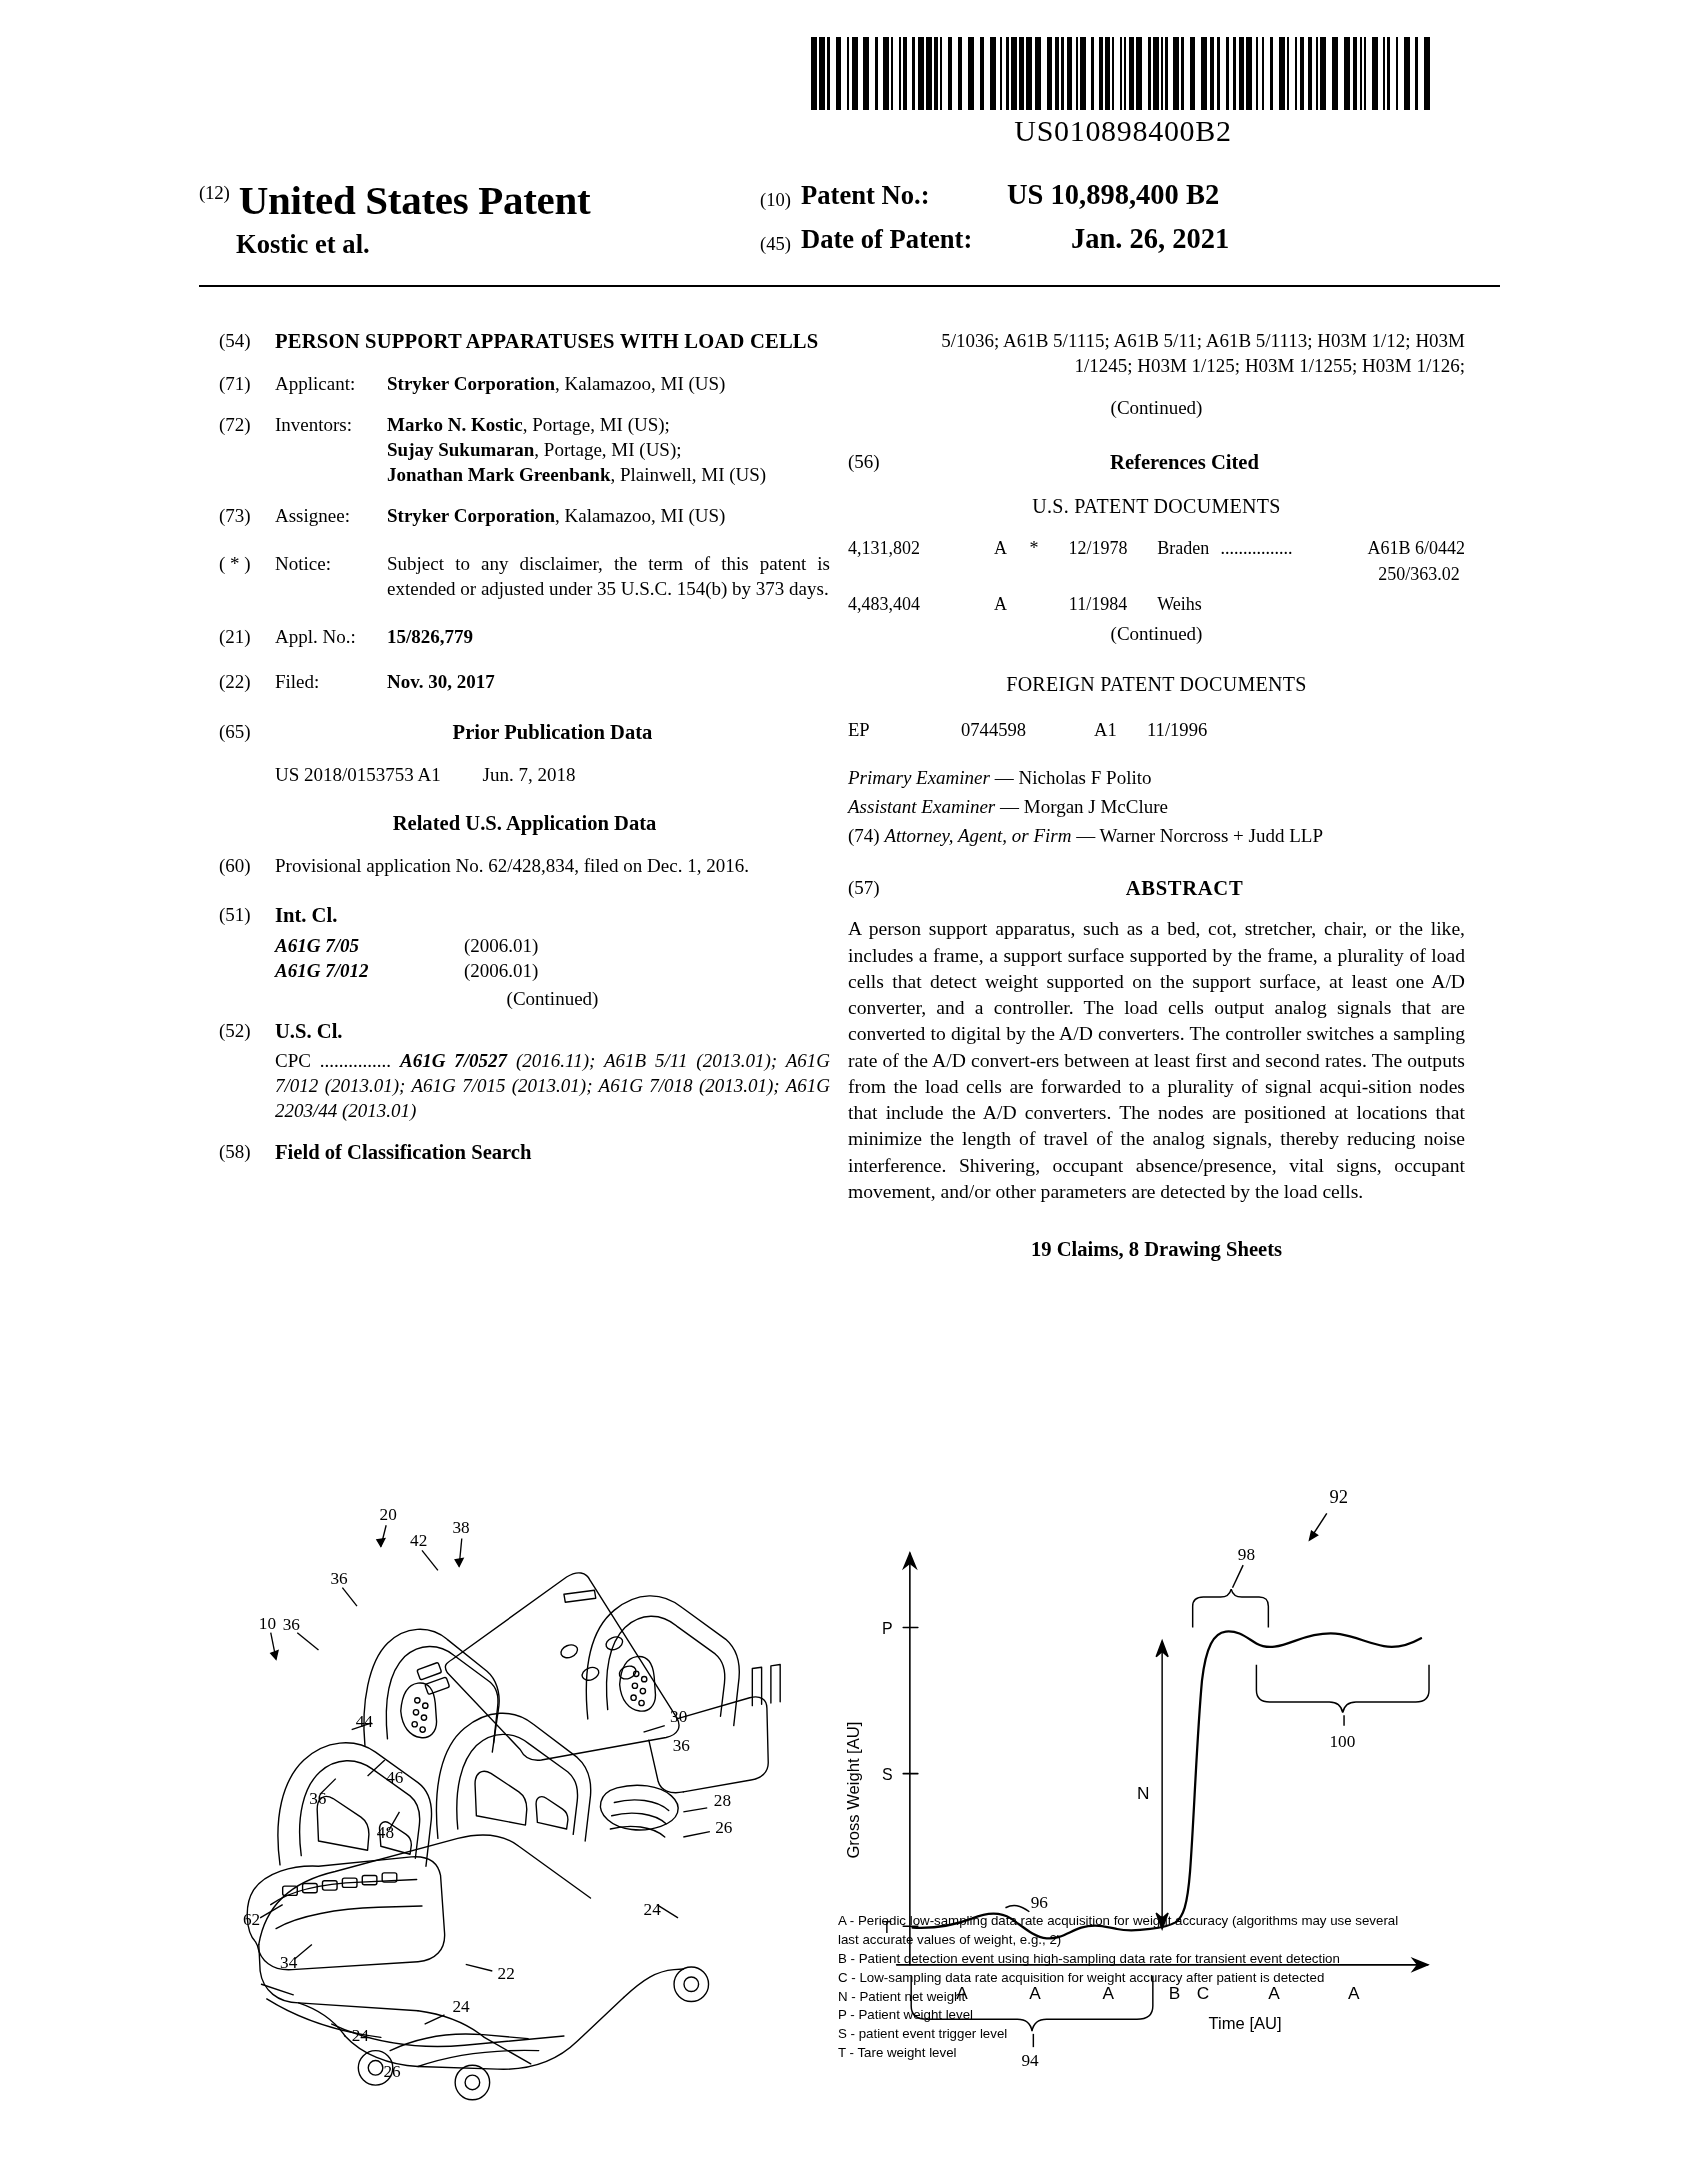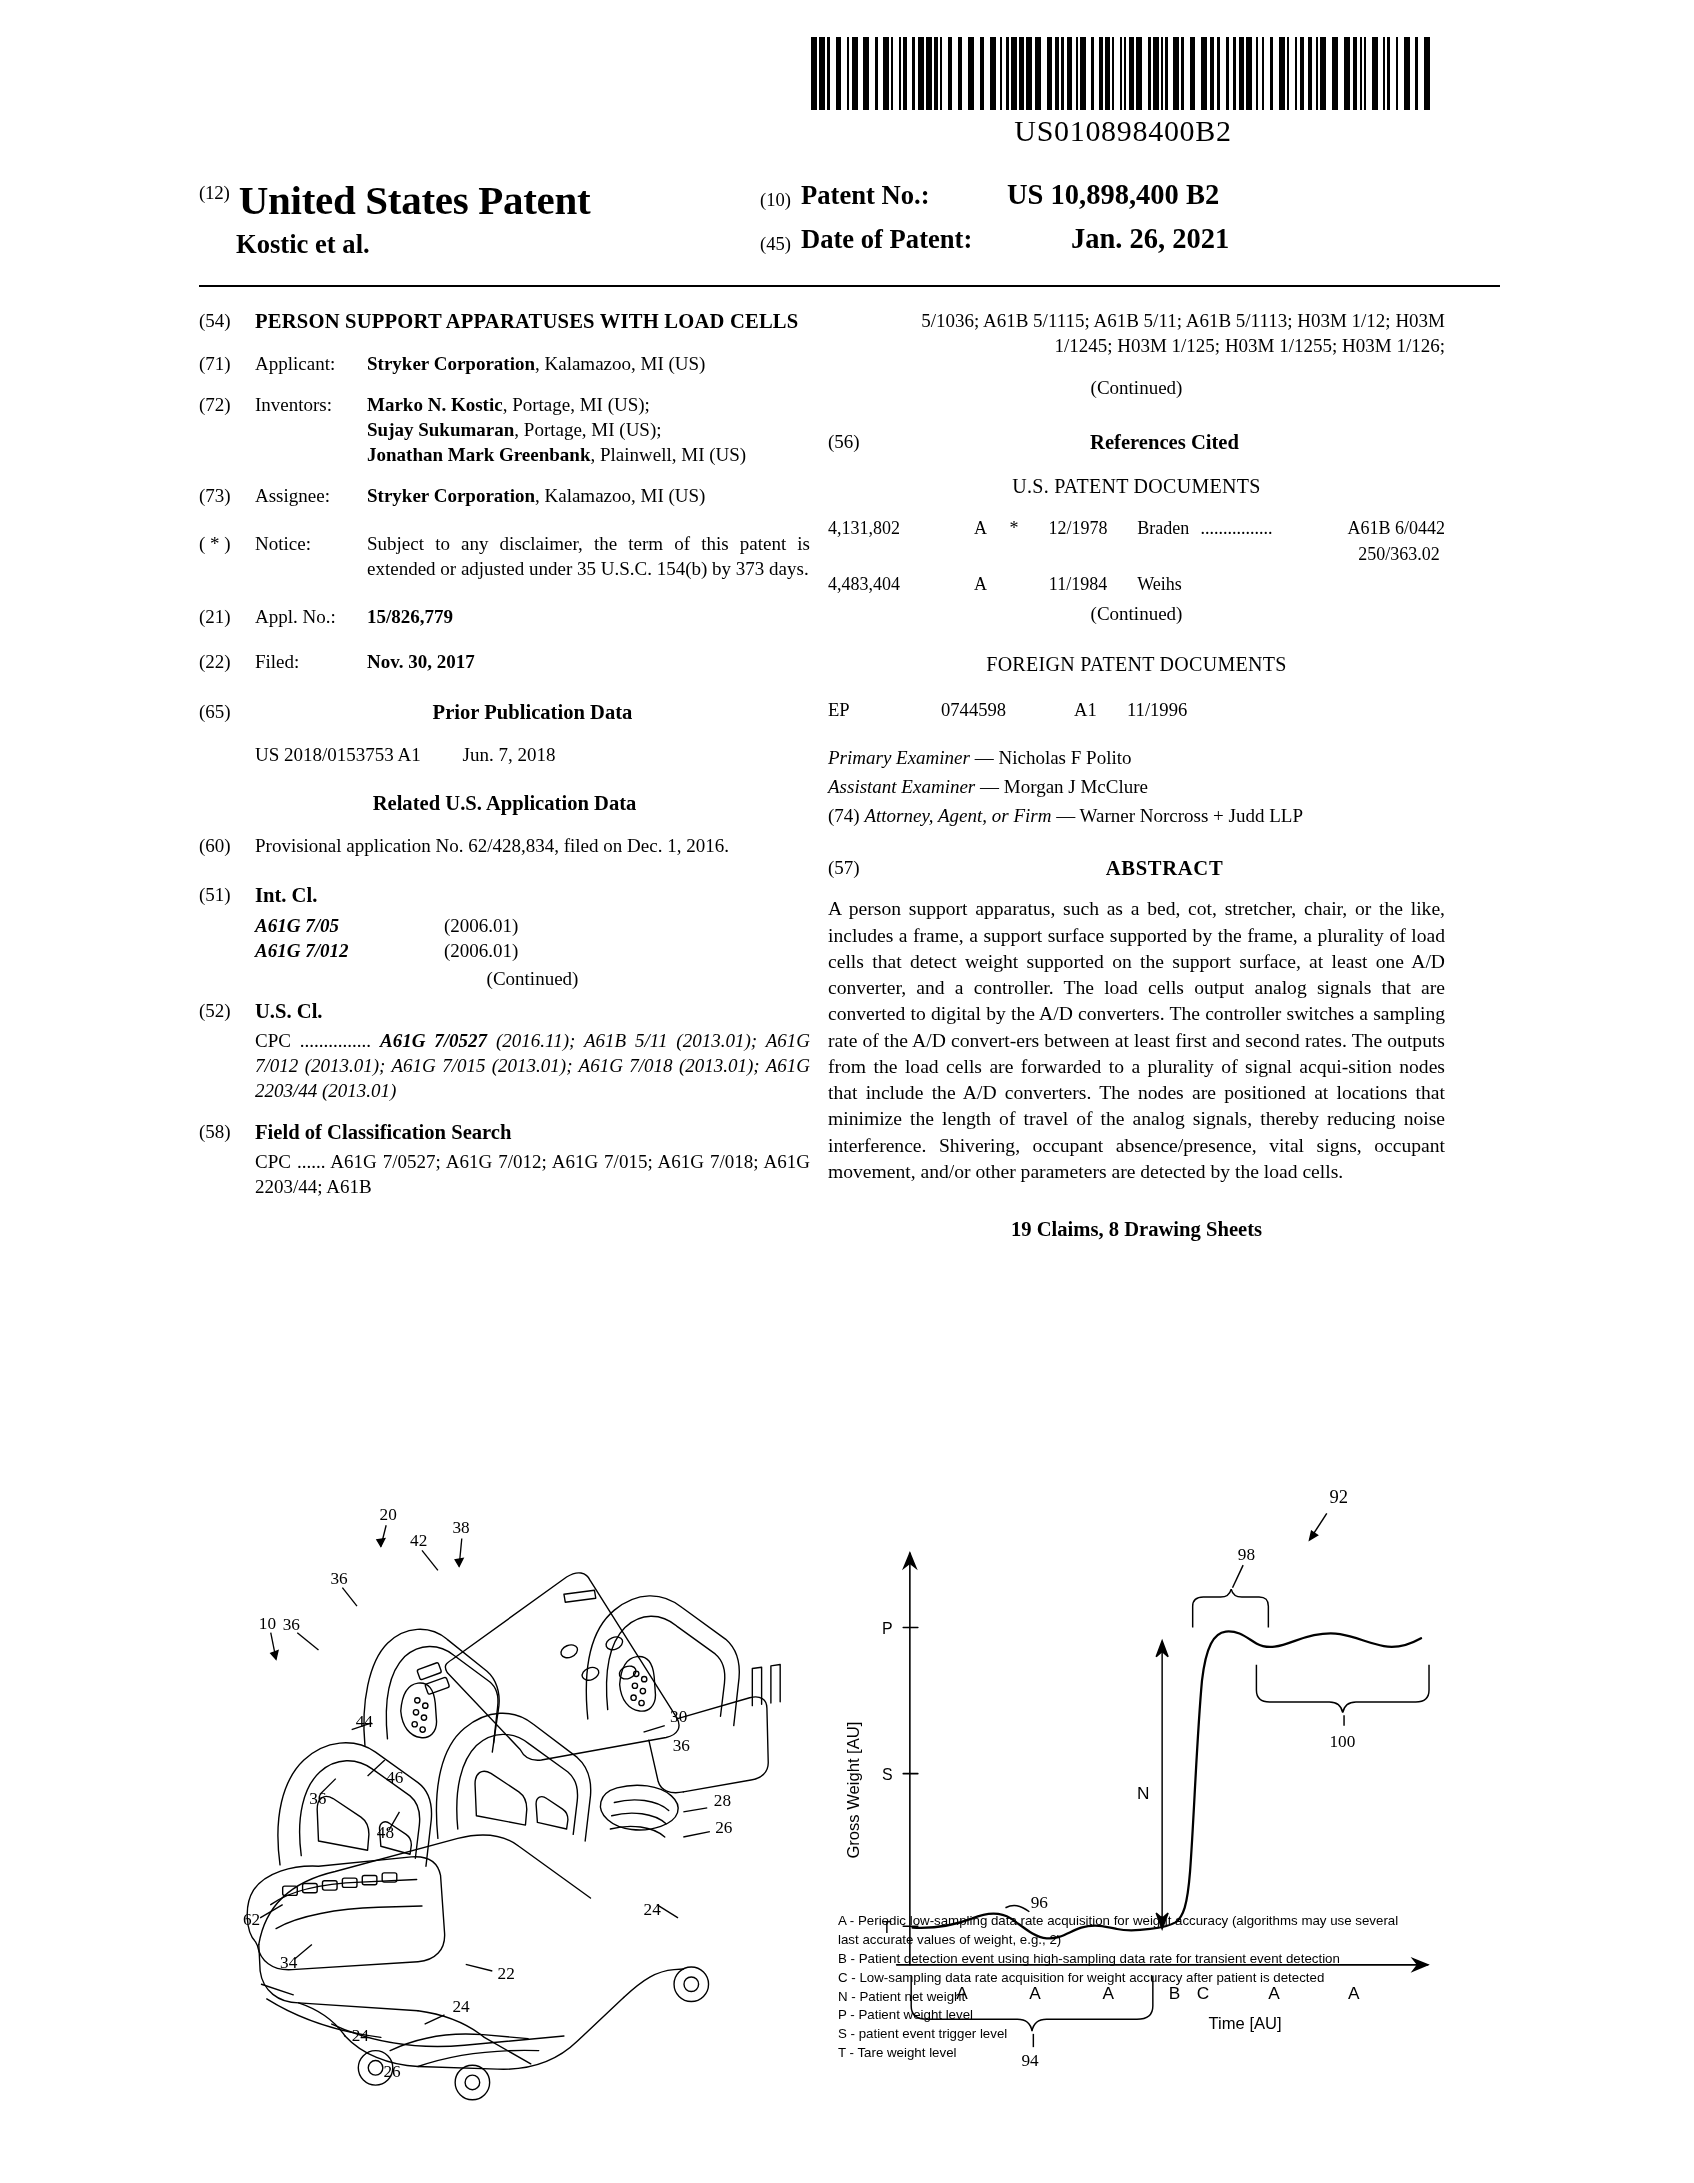--- a/index.html
+++ b/index.html
@@ -28,21 +28,21 @@
   .title-main .code { font-size:19px; margin-right:9.3px; font-weight:normal; }
   .authors { font-size:26.6px; font-weight:bold; margin-top:6.6px; margin-left:37px; }
   .pno-line { display:flex; align-items:flex-end; font-size:26.6px; font-weight:bold; margin-bottom:12px; }
   .pno-line .code { font-weight:normal; font-size:18.6px; width:41px; flex:none; }
   .pno-label { width:206px; flex:none; }
   .pno-value { font-size:28.5px; }
   .dop-value { font-size:28.5px; margin-left:64px; }
   .rule { position:absolute; left:199px; top:285px; width:1301px; border-top:2.7px solid #000; }
 
   
-  .col { position:absolute; top:308px; font-size:19px; line-height:1.32; }
+  .col { position:absolute; top:328px; font-size:19px; line-height:1.32;margin-left:20px; }
   .col-left { left:199px; width:611px; }
   .col-right { left:828px; width:617px; }
 
   .entry { display:flex; margin-bottom:16px; }
   .tag { width:56px; flex:none; }
   .lbl { width:112px; flex:none; }
   .body-txt { flex:1; }
   .b { font-weight:bold; }
   .i { font-style:italic; }
   .bi { font-weight:bold; font-style:italic; }
@@ -285,21 +285,20 @@
     </div>
     <div class="indent just" style="width:555px;">
       <span>CPC ...............</span>
       <span class="bi">A61G 7/0527</span><span class="i"> (2016.11); A61B 5/11 (2013.01); A61G 7/012 (2013.01); A61G 7/015 (2013.01); A61G 7/018 (2013.01); A61G 2203/44 (2013.01)</span>
     </div>
 
     <div class="entry" style="margin-top:16px;margin-bottom:2.7px;">
       <span class="tag">(58)</span>
       <span class="body-txt sect-title">Field of Classification Search</span>
     </div>
-    <div class="indent" style="width:555px;text-align:justify;">CPC ...... A61G 7/0527; A61G 7/012; A61G 7/015; A61G 7/018; A61G 2203/44; A61B</div>
   </div>
 
   <div class="col col-right">
 
     <div class="rt" style="padding-left:80px;">5/1036; A61B 5/1115; A61B 5/11; A61B 5/1113; H03M 1/12; H03M 1/1245; H03M 1/125; H03M 1/1255; H03M 1/126;</div>
     <div class="ctr" style="margin-top:17.3px;">(Continued)</div>
 
     <div class="entry" style="margin-top:28px;">
       <span class="tag">(56)</span>
       <span class="body-txt ctr sect-title">References Cited</span>

